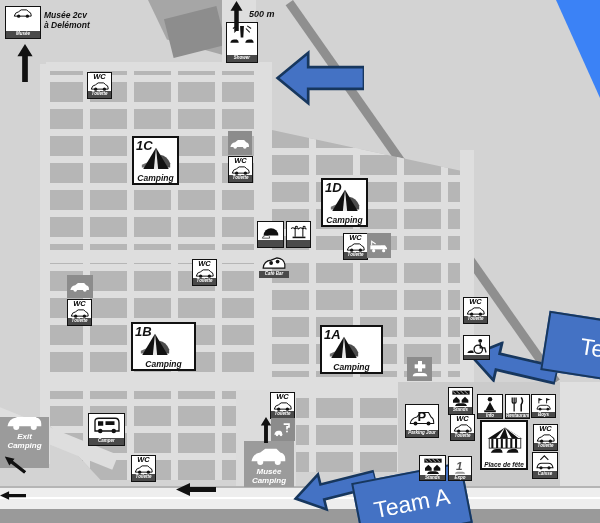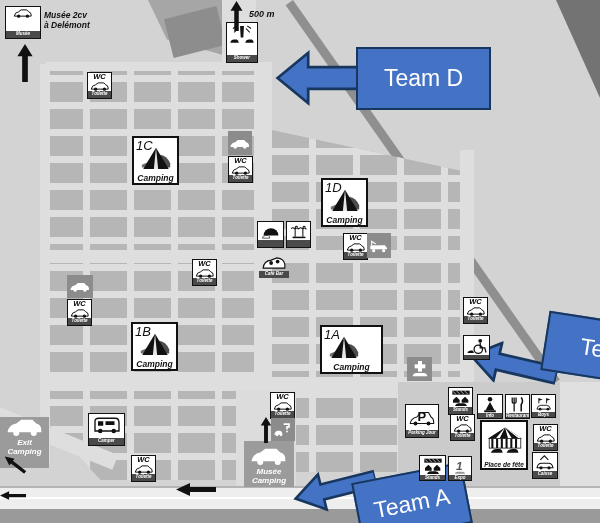--- a/index.html
+++ b/index.html
@@ -1,36 +1,36 @@
 <!DOCTYPE html>
 <html><head>
 <meta charset="utf-8">
 <style>
   html,body{margin:0;padding:0;background:#fff;}
-  #stage{position:relative;width:600px;height:523px;overflow:hidden;background:#737373;
+  #stage{position:relative;width:600px;height:523px;overflow:hidden;background:#3b82f6;
          font-family:"Liberation Sans",sans-serif;}
   #stage *{box-sizing:border-box;}
   .abs{position:absolute;}
   
   .map-base{left:0;top:0;width:600px;height:523px;background:#d3d3d3;
             clip-path:polygon(0 0,556px 0,600px 98px,600px 523px,0 523px);}
   .grid{background-color:#b6b6b6;
         background-image:
           repeating-linear-gradient(90deg, transparent 0 37px, #dedede 37px 44px),
           repeating-linear-gradient(0deg, transparent 0 20px, #dedede 20px 27px);}
   .road{background:#dedede;}
   .dark-road{background:#8f8f8f;}
   .bar{background:#4a4a4a;color:#fff;font-weight:bold;font-style:italic;
        font-size:4.5px;line-height:6.5px;height:7px;text-align:center;overflow:hidden;}
   .whitebox{background:#fff;border:1.4px solid #111;display:flex;flex-direction:column;
             align-items:center;justify-content:space-between;overflow:hidden;}
   .greybox{background:#8c8c8c;display:flex;flex-direction:column;align-items:center;
            justify-content:center;overflow:hidden;}
   .campbox{background:#fff;border:2.5px solid #111;overflow:hidden;}
-  .camp-num{position:absolute;left:2px;top:0;font-weight:normal;font-style:italic;font-size:13px;color:#111;}
+  .camp-num{position:absolute;left:2px;top:0;font-weight:bold;font-style:italic;font-size:13px;color:#111;}
   .camp-lbl{position:absolute;left:0;right:0;bottom:0;text-align:center;font-weight:bold;
             font-style:italic;font-size:8.5px;color:#111;}
   .gate{background:#9b9b9b;display:flex;flex-direction:column;align-items:center;
         justify-content:flex-end;overflow:hidden;}
   .gate-txt{color:#fff;font-weight:bold;font-style:italic;font-size:8px;line-height:9px;text-align:center;}
   .team-box{background:#4472c4;border:2.5px solid #17375e;display:flex;align-items:center;
             justify-content:center;color:#fff;font-size:23px;}
   .cap{font-weight:bold;font-style:italic;color:#111;}
   svg{display:block;}
 </style>
@@ -65,23 +65,20 @@
 
   <div class="abs cap" style="left:44px;top:10px;font-size:8.5px;line-height:10px;">
     <div>Musée 2cv</div>
     <div>à Delémont</div>
   </div>
   <div class="abs cap" style="left:249px;top:9px;font-size:9px;">500 m</div>
 
   <svg class="abs" style="left:274px;top:46px;" width="90" height="64" viewBox="0 0 100 64">
     <polygon points="4,32 38,4 38,20 100,20 100,44 38,44 38,60" fill="#4472c4" stroke="#17375e" stroke-width="3"></polygon>
   </svg>
-  <div class="abs team-box" style="left:356px;top:47px;width:135px;height:63px;">
-    <span>Team D</span>
-  </div>
 
   <svg class="abs" style="left:466px;top:344px;transform:rotate(13deg);" width="92" height="42" viewBox="0 0 100 46">
     <polygon points="4,23 34,2 34,14 100,14 100,32 34,32 34,44" fill="#4472c4" stroke="#17375e" stroke-width="3"></polygon>
   </svg>
   <div class="abs team-box" style="left:544px;top:322px;width:150px;height:60px;transform:rotate(9deg);justify-content:flex-start;padding-left:34px;">
     <span>Team</span>
   </div>
 
   <svg class="abs" style="left:291px;top:466px;transform:rotate(-14deg);" width="86" height="46" viewBox="0 0 100 46">
     <polygon points="4,23 36,2 36,14 100,14 100,32 36,32 36,44" fill="#4472c4" stroke="#17375e" stroke-width="3"></polygon>
@@ -222,21 +219,21 @@
         <div style="position: absolute; left: 5px; top: 8px;">
           <svg width="34" height="26" viewBox="0 0 48 36">
             <path d="M30 12 Q40 14 44 24 L44 30 L30 30Z" fill="#111" opacity=".75"></path>
             <path d="M4 26 L14 22 L14 30 L4 30Z" fill="#111" opacity=".6"></path>
             <path d="M24 2 L6 32 L42 32 Z" fill="#111"></path>
             <path d="M24 2 L21 32 L27 32 Z" fill="#fff" opacity=".9"></path>
           </svg>
         </div>
         <div class="camp-lbl" style="position: absolute;">Camping</div>
       </div>
-      <div class="campbox" style="position: absolute; left: 131px; top: 322px; width: 47px; height: 49px;">
+      <div class="campbox" style="position: absolute; left: 131px; top: 322px; width: 65px; height: 49px;">
         <div class="camp-num" style="position: absolute;">1B</div>
         <div style="position: absolute; left: 5px; top: 8px;">
           <svg width="34" height="26" viewBox="0 0 48 36">
             <path d="M30 12 Q40 14 44 24 L44 30 L30 30Z" fill="#111" opacity=".75"></path>
             <path d="M4 26 L14 22 L14 30 L4 30Z" fill="#111" opacity=".6"></path>
             <path d="M24 2 L6 32 L42 32 Z" fill="#111"></path>
             <path d="M24 2 L21 32 L27 32 Z" fill="#fff" opacity=".9"></path>
           </svg>
         </div>
         <div class="camp-lbl" style="position: absolute;">Camping</div>
@@ -488,21 +485,21 @@
         </div>
       </div>
       <div class="gate" style="position: absolute; left: 0px; top: 417px; width: 49px; height: 51px;">
         <div style="position: static; margin-bottom: 1px;">
           <svg width="40" height="22" viewBox="0 0 32 16">
             <path d="M2 13 Q3 7 9 6 L13 3 L22 3 L25 6 Q29 7 29 11 L29 13 Z" fill="#fff"></path>
             <circle cx="9" cy="13.5" r="2.4" fill="#fff"></circle>
             <circle cx="23" cy="13.5" r="2.4" fill="#fff"></circle>
           </svg>
         </div>
-        <div class="gate-txt" style="position: static; padding-bottom: 12px;">
+        <div class="gate-txt" style="position: static; padding-bottom: 18px;">
           <div>Exit</div>
           <div>Camping</div>
         </div>
       </div>
       <div style="position: absolute; left: 17px; top: 44px;">
         <svg width="16" height="38" viewBox="0 0 16 40">
           <polygon points="8,0 16,13 11,13 11,40 5,40 5,13 0,13" fill="#111"></polygon>
         </svg>
       </div>
       <div style="position: absolute; left: 229px; top: 1px; width: 15px;">

